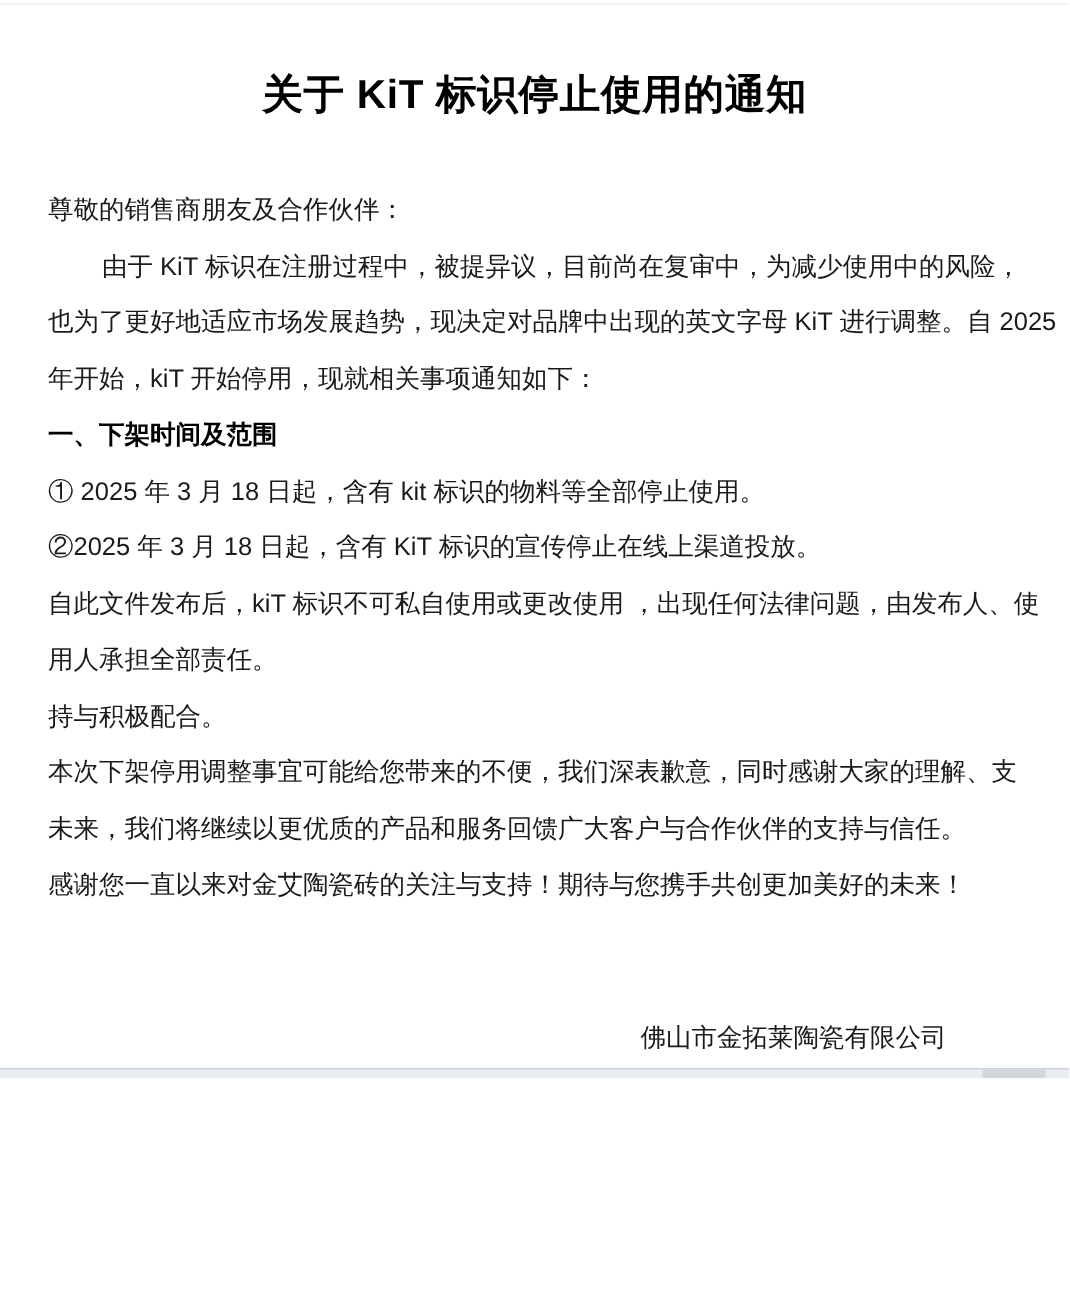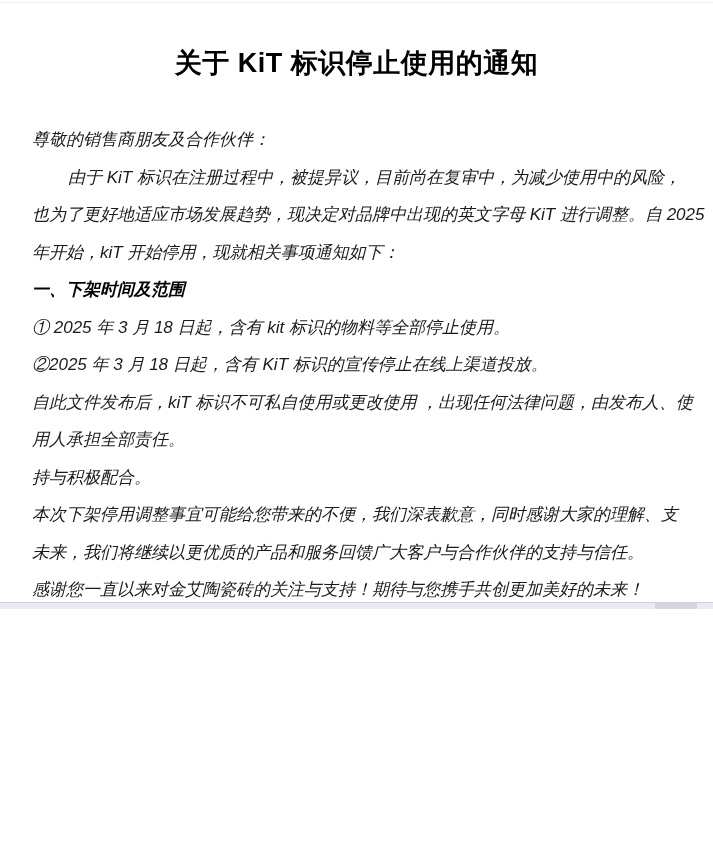--- a/index.html
+++ b/index.html
@@ -1,19 +1,19 @@
 <!DOCTYPE html>
 <html><head>
 <meta charset="utf-8">
 <style>
   html, body { margin: 0; padding: 0; background: #ffffff; }
   .page {
     position: relative;
     width: 713px;
-    height: 609px;
+    height: 719px;
     background: #ffffff;
     overflow: hidden;
     font-family: "Liberation Sans", sans-serif;
     color: #1a1a1a;
   }
   .top-hairline {
     position: absolute;
     top: 2px; left: 0;
     width: 100%; height: 1px;
     background: #edeff2;
@@ -24,21 +24,20 @@
     font-size: 27px;
     font-weight: 700;
     color: #000000;
     letter-spacing: 0.5px;
     line-height: 36px;
   }
   .body-text {
     margin: 40px 26px 0 32px;
     font-size: 17px;
     line-height: 37.5px;
-    font-style: italic;
   }
   .line { white-space: nowrap; }
   .indent { padding-left: 36px; }
   .heading { font-weight: 700; color: #000000; }
   .sig-company {
     position: absolute;
     left: 427px; top: 680px;
     font-size: 17px;
     line-height: 24px;
     white-space: nowrap;

